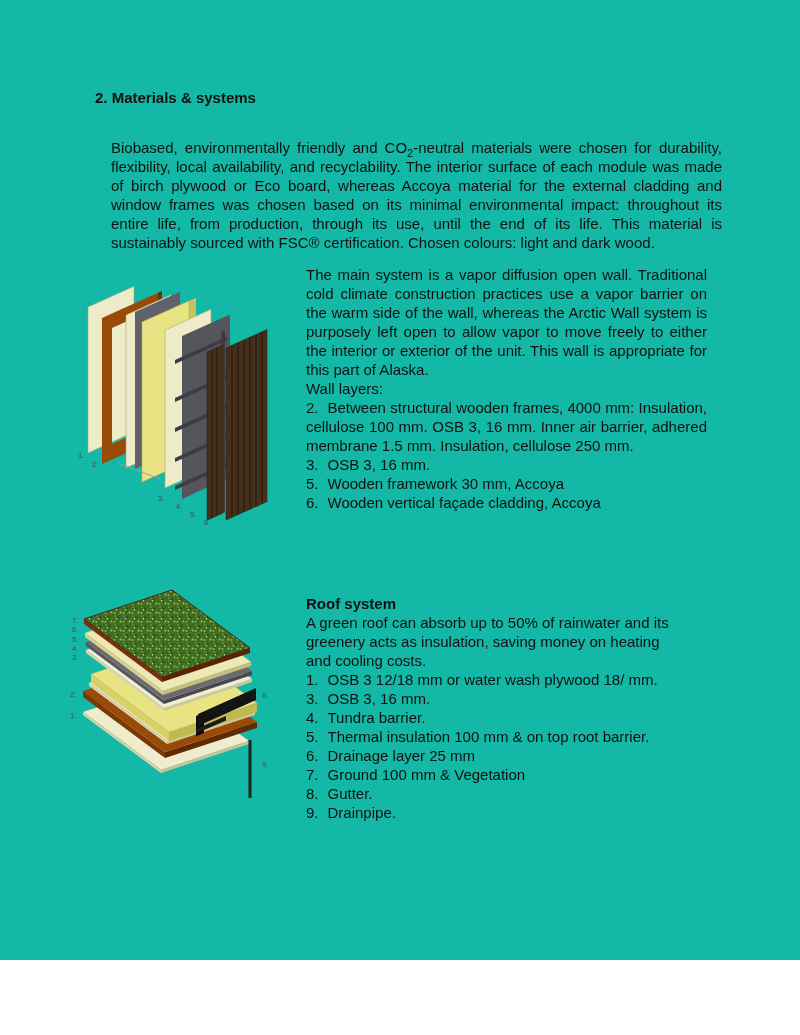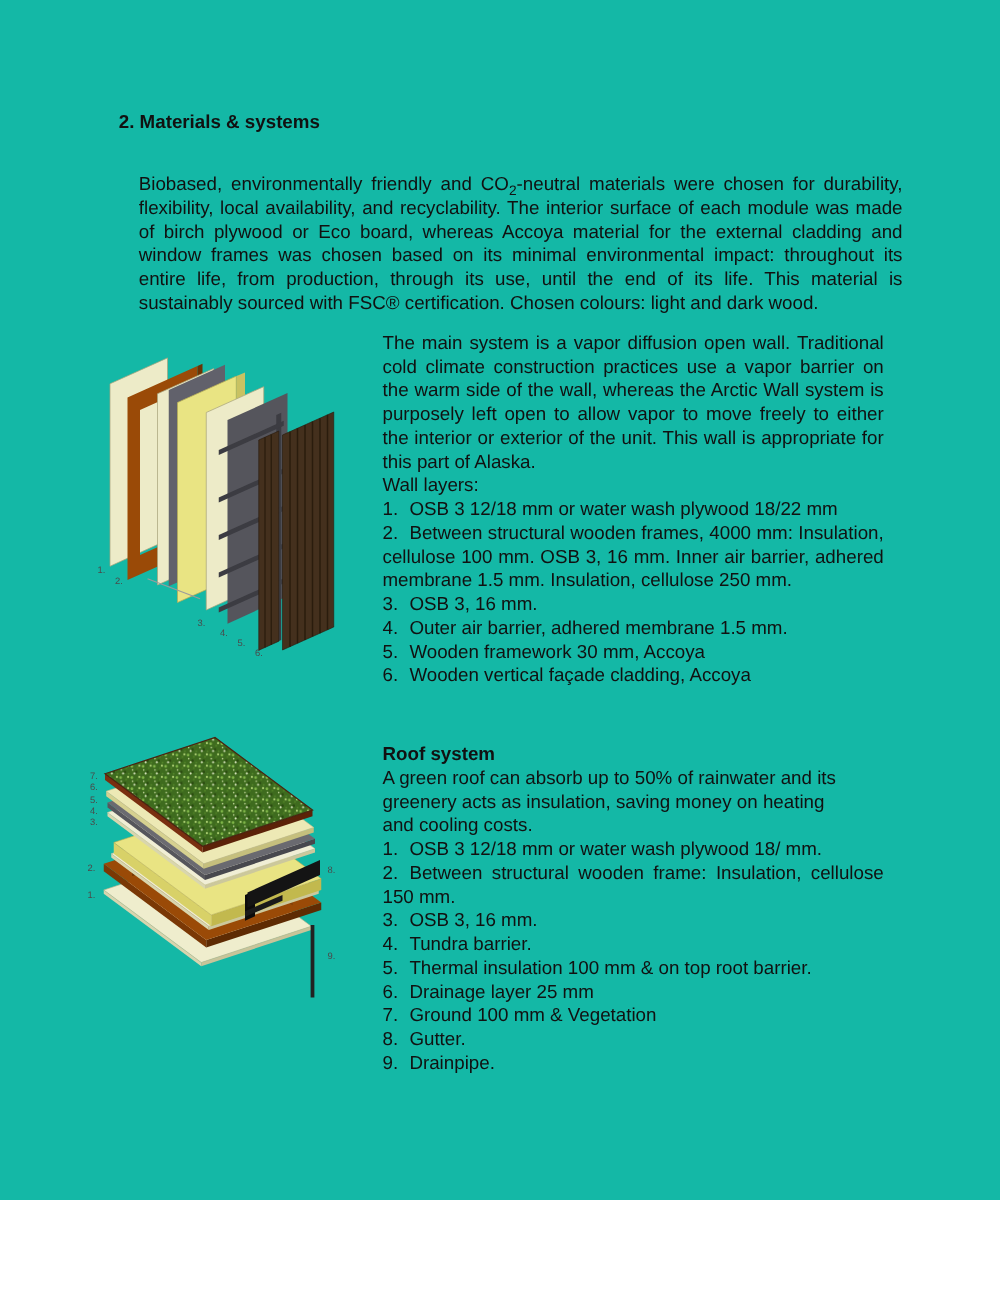--- a/index.html
+++ b/index.html
@@ -83,24 +83,22 @@
       <text x="121" y="237">4.</text>
       <text x="135" y="245">5.</text>
       <text x="149" y="253">6.</text>
     </g>
   </svg>
 
   <div class="abs col wall-col">
     <p class="just">The main system is a vapor diffusion open wall. Traditional cold climate construction practices use a vapor barrier on the warm side of the wall, whereas the Arctic Wall system is purposely left open to allow vapor to move freely to either the interior or exterior of the unit. This wall is appropriate for this part of Alaska.</p>
     <div>Wall layers:</div>
     <div class="list">
-        <div class="li"><span class="num">1.</span><span>OSB 3 12/18 mm or water wash plywood 18/22 mm</span></div>
         <div class="li"><span class="num">2.</span><span>Between structural wooden frames, 4000 mm: Insulation, cellulose 100 mm. OSB 3, 16 mm. Inner air barrier, adhered membrane 1.5 mm. Insulation, cellulose 250 mm.</span></div>
         <div class="li"><span class="num">3.</span><span>OSB 3, 16 mm.</span></div>
-        <div class="li"><span class="num">4.</span><span>Outer air barrier, adhered membrane 1.5 mm.</span></div>
         <div class="li"><span class="num">5.</span><span>Wooden framework 30 mm, Accoya</span></div>
         <div class="li"><span class="num">6.</span><span>Wooden vertical façade cladding, Accoya</span></div>
       </div>
   </div>
 
   <svg class="abs roof-svg" width="265" height="270" viewBox="0 0 265 270">
     <defs>
       <pattern id="veg" width="9" height="9" patternUnits="userSpaceOnUse">
         <rect width="9" height="9" fill="#3E6B1E"></rect>
         <circle cx="1.5" cy="2" r="1.1" fill="#7FB648"></circle>
@@ -173,21 +171,20 @@
     </g>
   </svg>
 
   <div class="abs col roof-col">
     <div class="subhead">Roof system</div>
     <p class="preline">A green roof can absorb up to 50% of rainwater and its
 greenery acts as insulation, saving money on heating
 and cooling costs.</p>
     <div class="list">
         <div class="li"><span class="num">1.</span><span>OSB 3 12/18 mm or water wash plywood 18/ mm.</span></div>
-        <div class="li"><span class="num">2.</span><span>Between structural wooden frame: Insulation, cellulose 150 mm.</span></div>
         <div class="li"><span class="num">3.</span><span>OSB 3, 16 mm.</span></div>
         <div class="li"><span class="num">4.</span><span>Tundra barrier.</span></div>
         <div class="li"><span class="num">5.</span><span>Thermal insulation 100 mm &amp; on top root barrier.</span></div>
         <div class="li"><span class="num">6.</span><span>Drainage layer 25 mm</span></div>
         <div class="li"><span class="num">7.</span><span>Ground 100 mm &amp; Vegetation</span></div>
         <div class="li"><span class="num">8.</span><span>Gutter.</span></div>
         <div class="li"><span class="num">9.</span><span>Drainpipe.</span></div>
       </div>
   </div>
 

